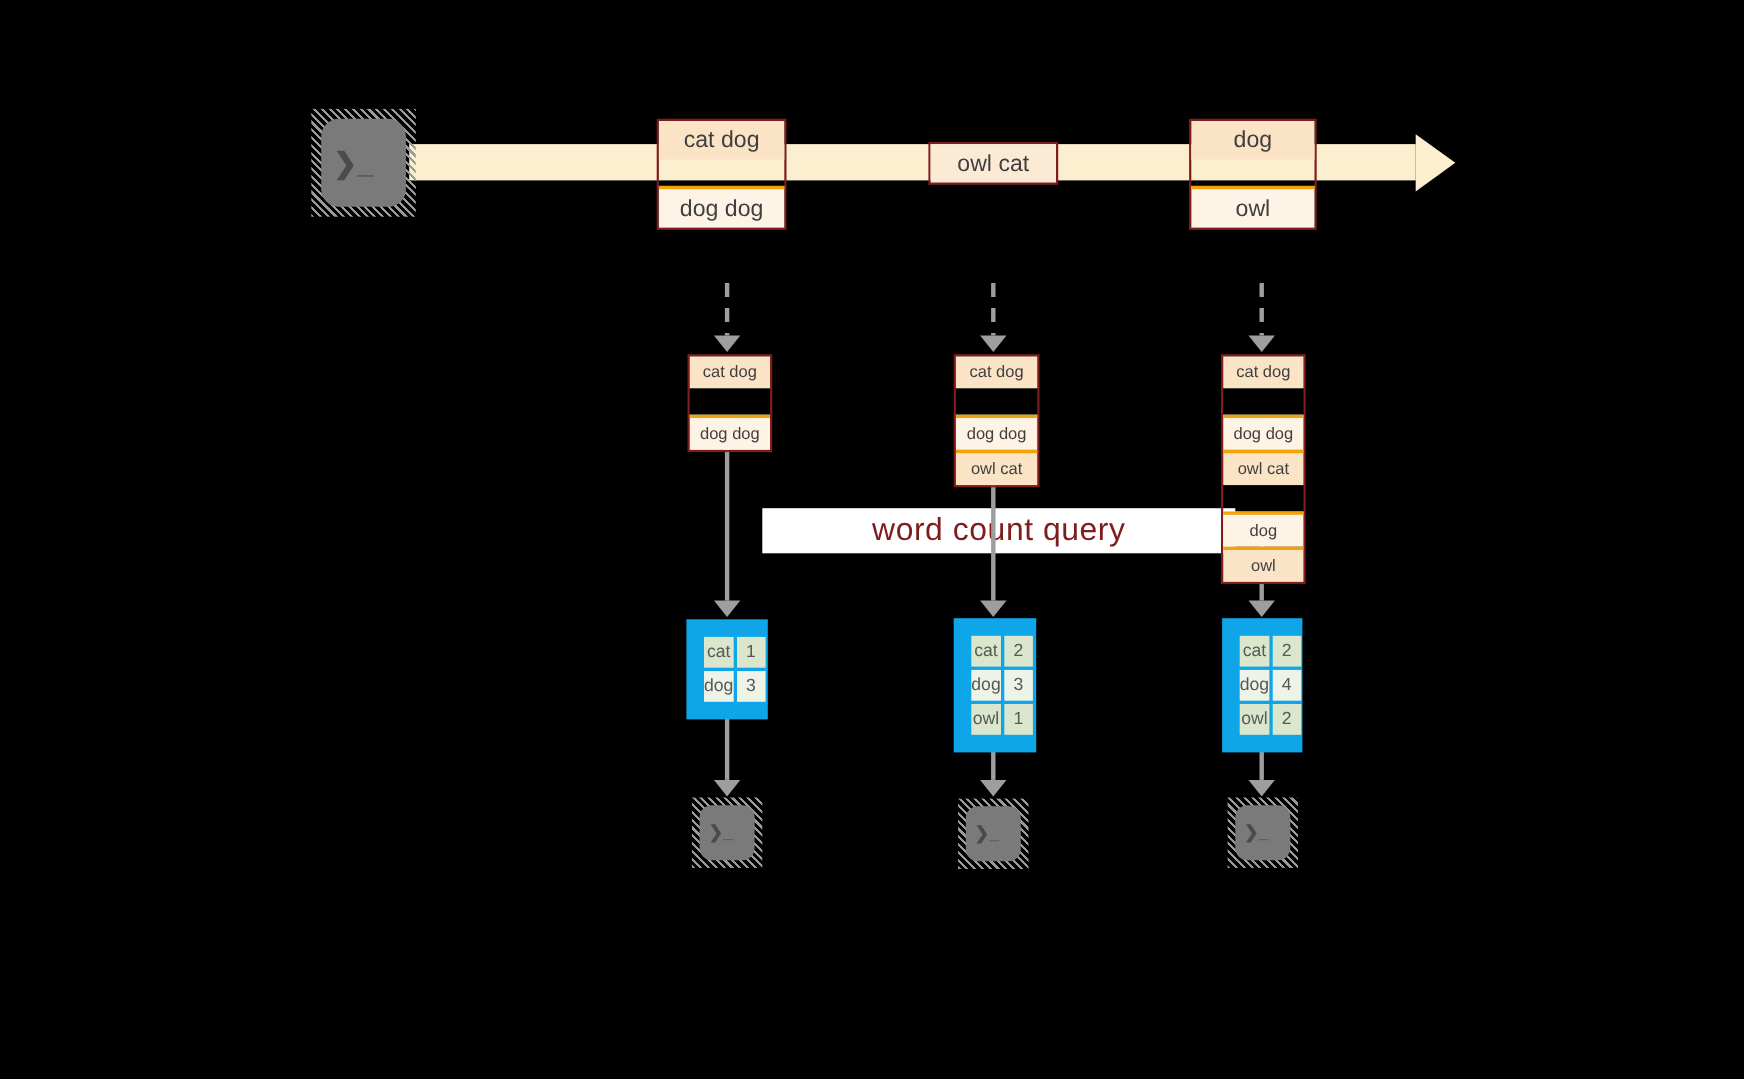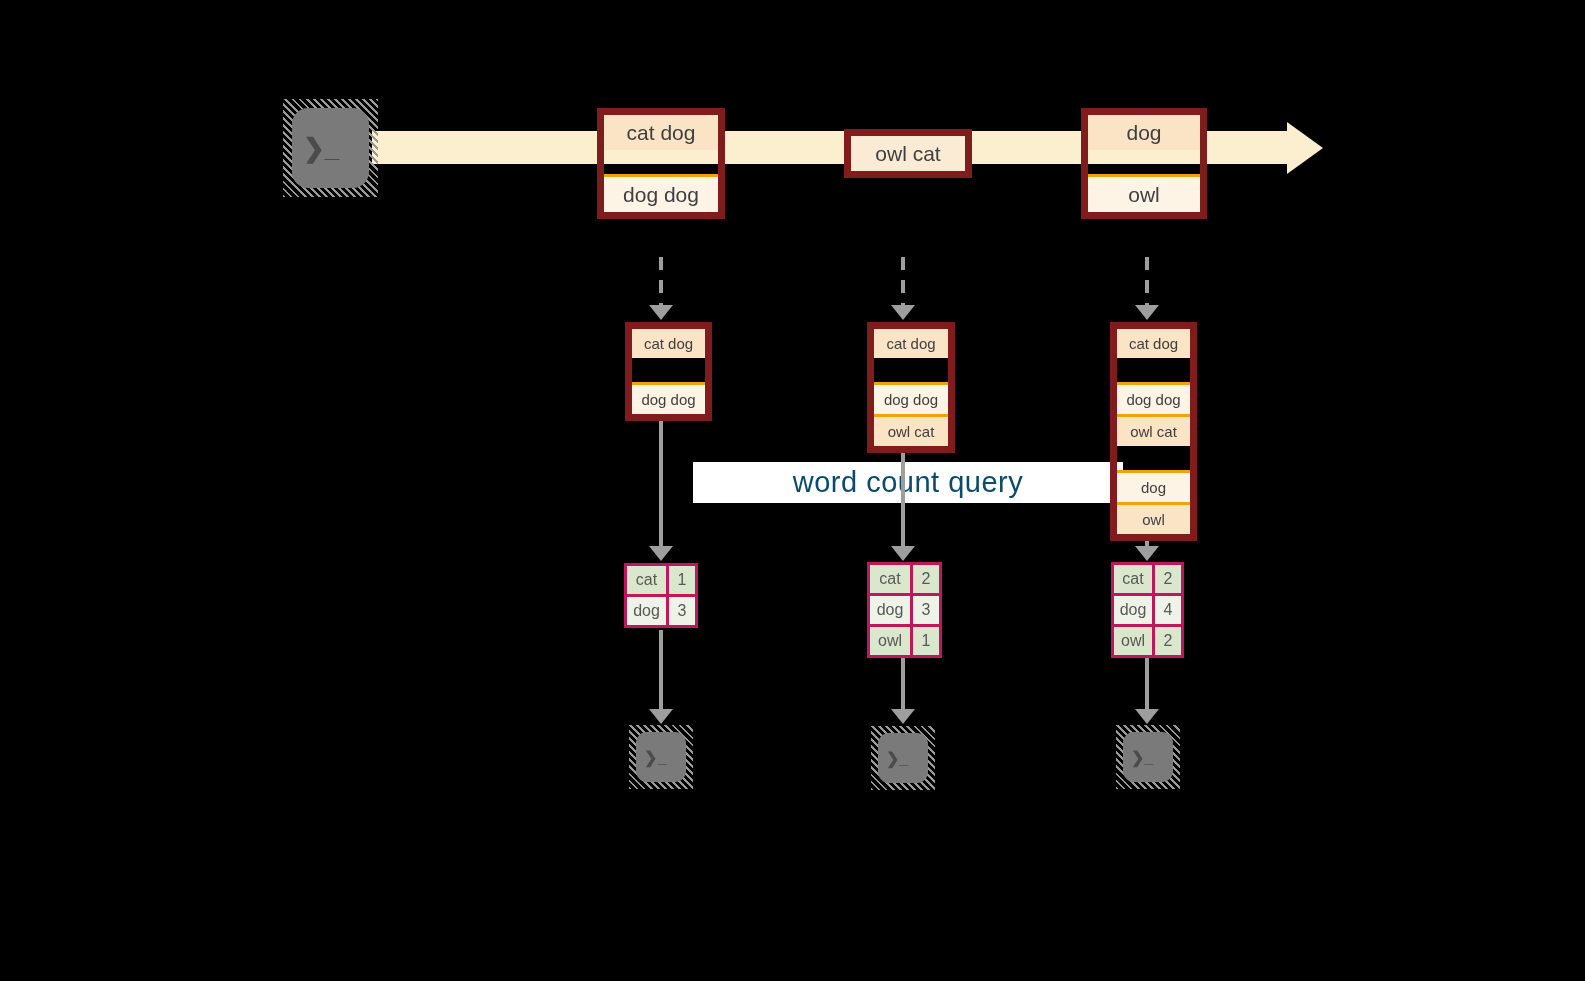--- a/index.html
+++ b/index.html
@@ -16,21 +16,21 @@
   .terminal.sink{width:64px;height:64px;padding:7px;}
   .terminal.sink .term-inner{border-radius:11px;font-size:16px;padding-left:8px;}
   .sink1{left:629px;top:725px;} .sink2{left:871px;top:726px;} .sink3{left:1116px;top:725px;}
 
   
   .band{position:absolute;left:372px;top:131px;width:915px;height:33px;background:#FBEFD0;z-index:1;}
   .band-head{position:absolute;left:1287px;top:122px;width:0;height:0;z-index:1;
     border-top:26px solid transparent;border-bottom:26px solid transparent;border-left:36px solid #FBEFD0;}
 
   
-  .obox{position:absolute;border:7px solid #7f1d1d;display:flex;flex-direction:column;z-index:3;box-sizing:content-box;}
+  .obox{position:absolute;border:2px solid #7f1d1d;display:flex;flex-direction:column;z-index:3;box-sizing:content-box;}
   .orow{display:flex;align-items:center;justify-content:center;color:#3f3f3f;}
   .orow + .orow{border-top:3px solid #F0A30A;}
   .evt .orow{height:35px;font-size:21px;}
   .state .orow{height:29px;font-size:15px;}
   .fill-peach{background:#FBE3C6;}
   .fill-peach-light{background:#FCEBD4;}
   .fill-cream{background:#FDF4E5;margin-top:24px;}
   .evt1{left:597px;top:108px;width:114px;}
   .evt2{left:844px;top:129px;width:114px;}
   .evt3{left:1081px;top:108px;width:112px;}
@@ -43,25 +43,25 @@
   .shaft{width:4px;flex:1;background:#9E9E9E;}
   .shaft.dashed{background:repeating-linear-gradient(to bottom,#9E9E9E 0 13px,rgba(0,0,0,0) 13px 23px);}
   .ahead{width:0;height:0;border-left:12px solid transparent;border-right:12px solid transparent;
          border-top:15px solid #9E9E9E;}
   .da1{left:648px;top:257px;height:63px;} .da2{left:890px;top:257px;height:63px;} .da3{left:1134px;top:257px;height:63px;}
   .qa1{left:648px;top:387px;height:174px;} .qa2{left:890px;top:417px;height:144px;} .qa3{left:1134px;top:482px;height:79px;}
   .sa1{left:648px;top:630px;height:94px;} .sa2{left:890px;top:658px;height:66px;} .sa3{left:1134px;top:658px;height:66px;}
 
   
   .query{position:absolute;left:693px;top:462px;width:430px;height:41px;background:#FFFFFF;
-    color:#0c4a6e;display:flex;align-items:center;justify-content:center;font-size:29px;
+    color:#7f1d1d;display:flex;align-items:center;justify-content:center;font-size:29px;
     letter-spacing:0.5px;z-index:1;}
 
   
-  .gtable{position:absolute;background:#be185d;padding:3px;display:grid;
+  .gtable{position:absolute;background:#0ea5e9;padding:16px;display:grid;
     grid-template-columns:1fr 26px;gap:3px;z-index:3;box-sizing:border-box;}
   .gcell{height:28px;display:flex;align-items:center;justify-content:center;font-size:16px;color:#585858;}
   .g-dark{background:#DAE7CC;} .g-light{background:#EEF3E8;}
   .gt1{left:624px;top:563px;width:74px;}
   .gt2{left:867px;top:562px;width:75px;}
   .gt3{left:1111px;top:562px;width:73px;}
 </style>
 </head>
 <body>
 

